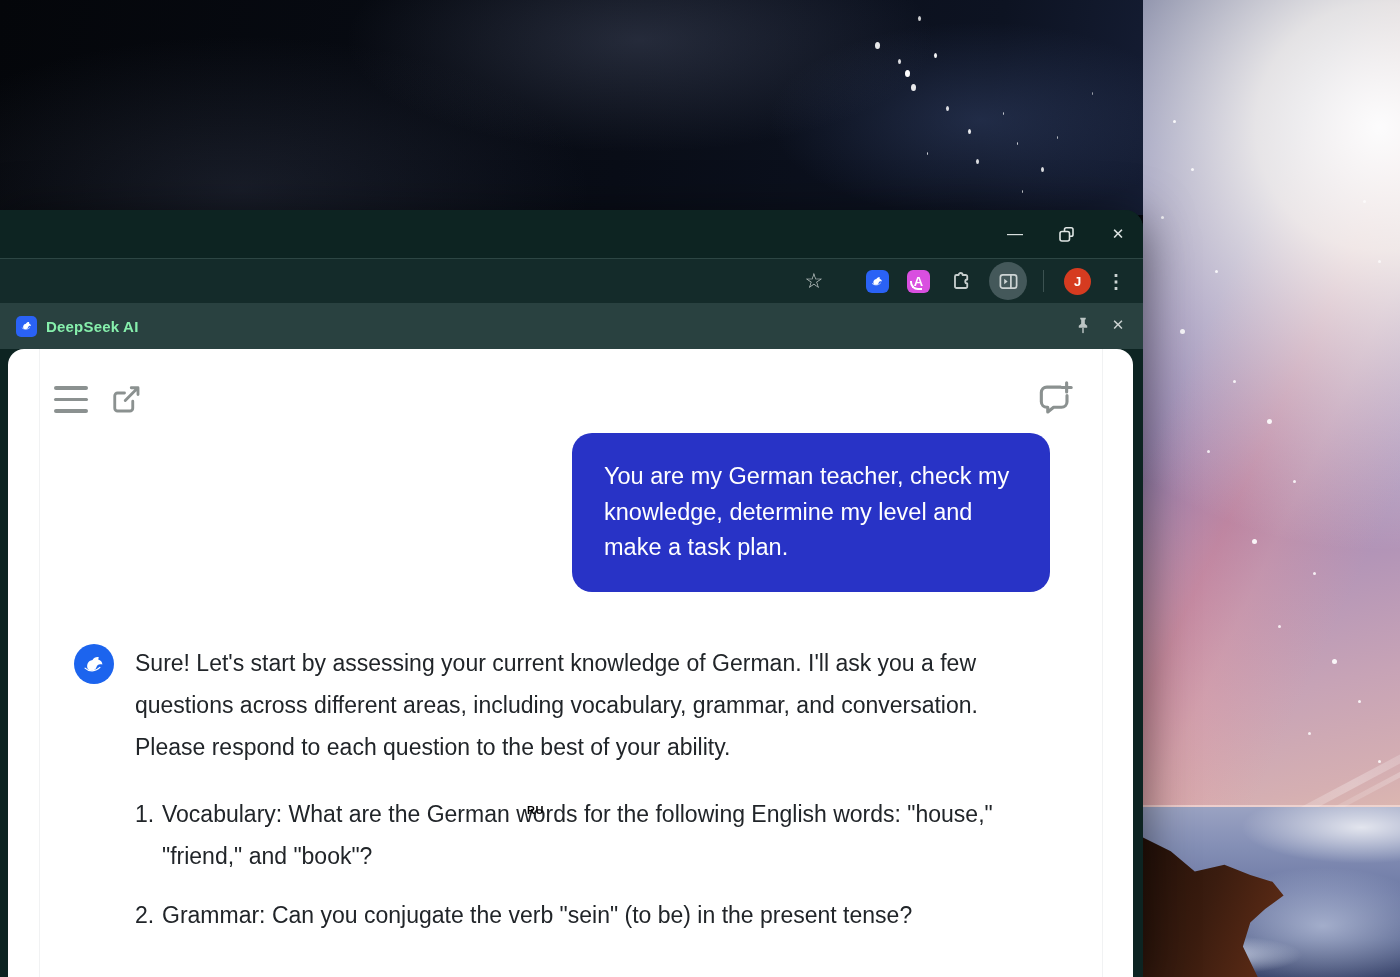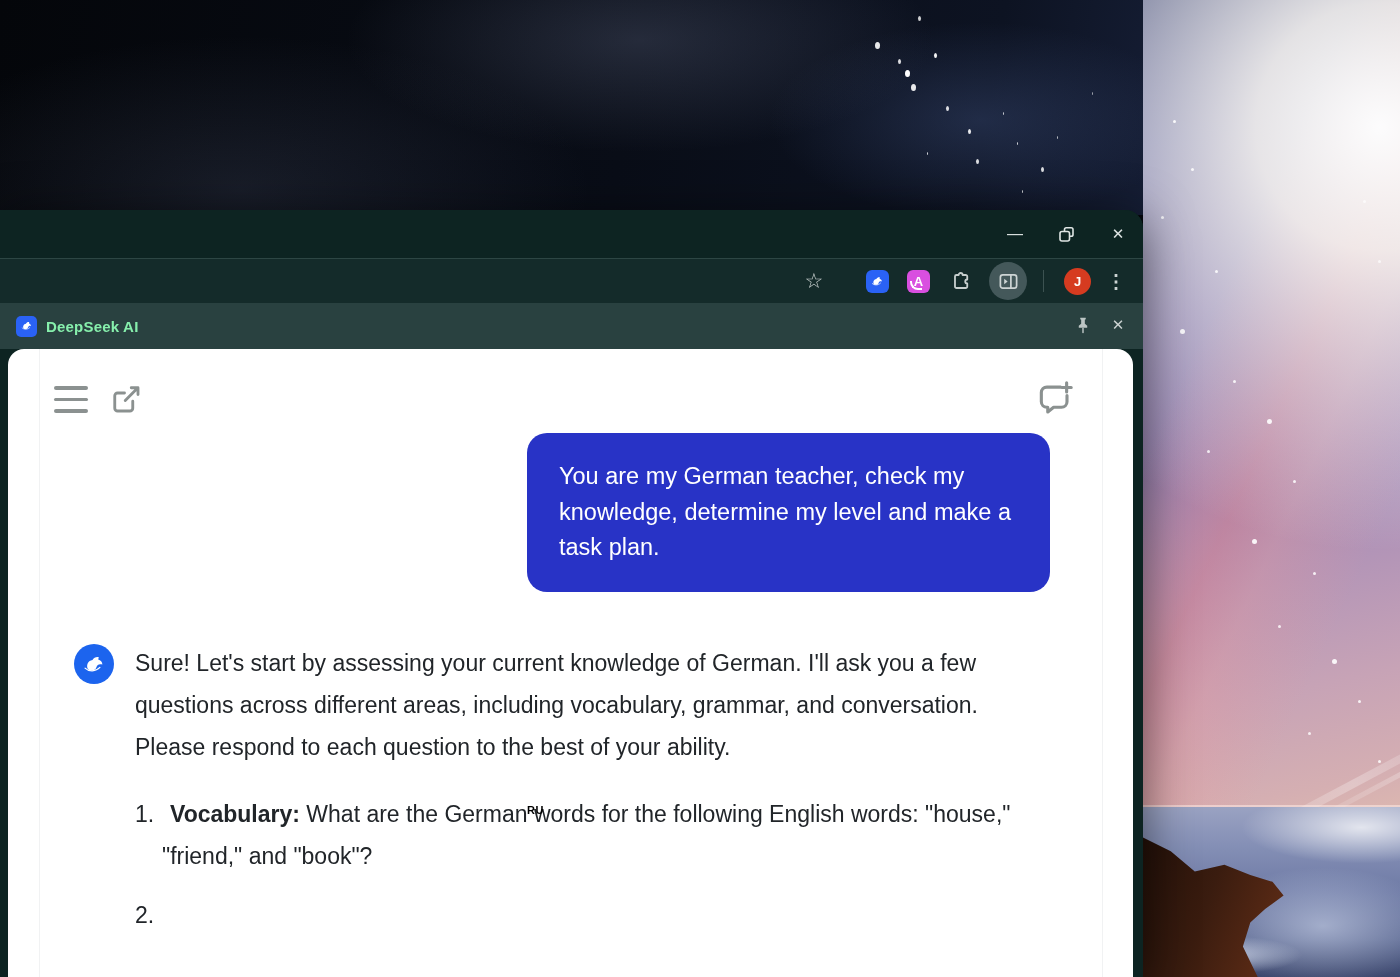--- a/index.html
+++ b/index.html
@@ -101,31 +101,31 @@
     border-radius:16px 16px 0 0; overflow:hidden; }
   .panel-line-left { position:absolute; left:31px; top:0; bottom:0; width:1px; background:#f1f2f3; }
   .panel-line-right { position:absolute; right:30px; top:0; bottom:0; width:1px; background:#f1f2f3; }
 
   .hamburger { position:absolute; left:46px; top:37px; width:34px; height:27px; display:flex;
     flex-direction:column; justify-content:space-between; }
   .hamburger span { display:block; height:3.6px; border-radius:2px; background:#8b9190; }
   .open-ext { position:absolute; left:100px; top:32px; width:36px; height:36px; }
   .new-chat { position:absolute; right:55px; top:28px; width:44px; height:44px; }
 
-  .user-bubble { position:absolute; right:83px; top:84px; width:523px; border-radius:20px;
+  .user-bubble { position:absolute; right:83px; top:84px; width:478px; border-radius:20px;
     background:#2833c6; color:#ffffff; padding:26px 32px; font-size:23.5px; line-height:35.5px; }
 
   .ai-avatar { position:absolute; left:66px; top:295px; width:40px; height:40px; border-radius:50%;
     background:#1c64ee; display:flex; align-items:center; justify-content:center; }
   .ai-body { position:absolute; left:127px; top:293px; width:905px; color:#212529;
     font-size:23px; line-height:42px; }
   .ai-list { margin-top:25px; }
   .ai-item { display:flex; margin-top:17px; }
   .ai-item .num { width:27px; flex:0 0 27px; }
-  .ai-item .itext b { font-weight:700;margin-left:8px; }
+  .ai-item .itext b { font-weight:400; }
   .watermark { position:absolute; left:519px; top:455px; color:#000000; font-size:11px;
     font-weight:700; letter-spacing:.5px; }
 
   svg { display:block; }
 </style>
 </head>
 <body>
 
 <div class="desktop">
   <div class="bg-top">
@@ -245,19 +245,20 @@
 
     <div class="ai-body">
       <div class="ai-intro">Sure! Let's start by assessing your current knowledge of German. I'll ask you a few questions across different areas, including vocabulary, grammar, and conversation. Please respond to each question to the best of your ability.</div>
       <div class="ai-list">
         <div class="ai-item">
           <span class="num">1.</span>
           <span class="itext"><b>Vocabulary:</b><span> What are the German words for the following English words: "house," "friend," and "book"?</span></span>
         </div>
         <div class="ai-item">
           <span class="num">2.</span>
+          <span class="itext"><b>Grammar:</b><span> Can you conjugate the verb "sein" (to be) in the present tense?</span></span>
         </div>
       </div>
     </div>
 
     <div class="watermark">RU</div>
   </div>
 </div>
 
 </body></html>

